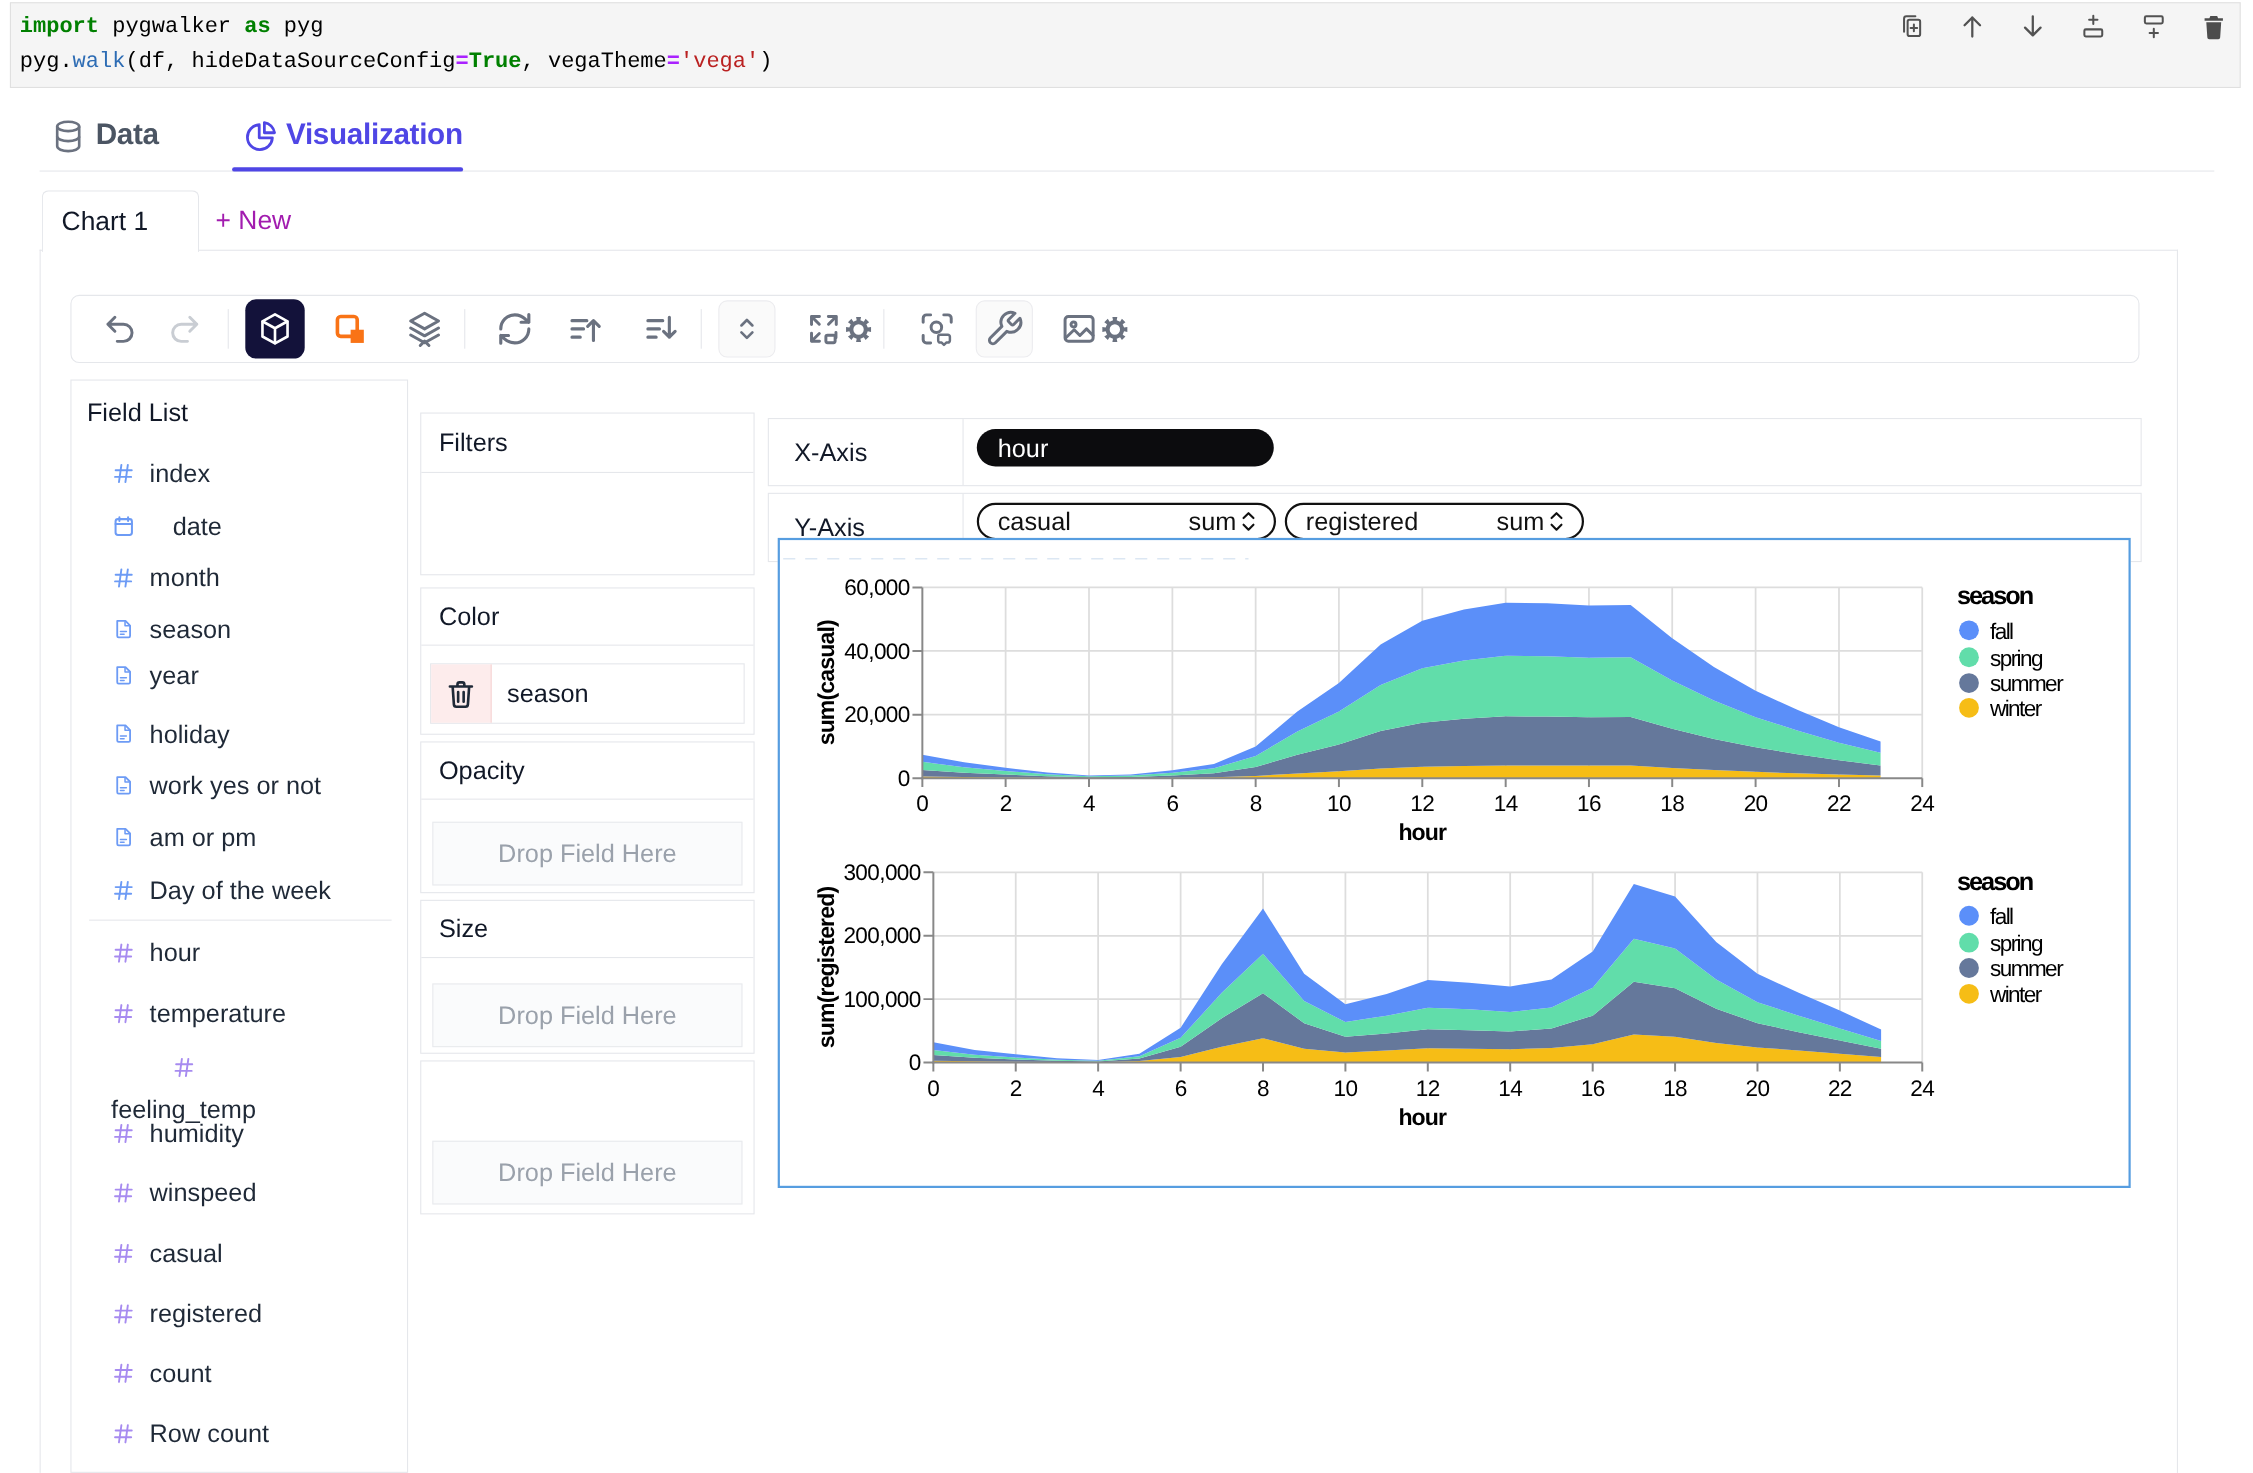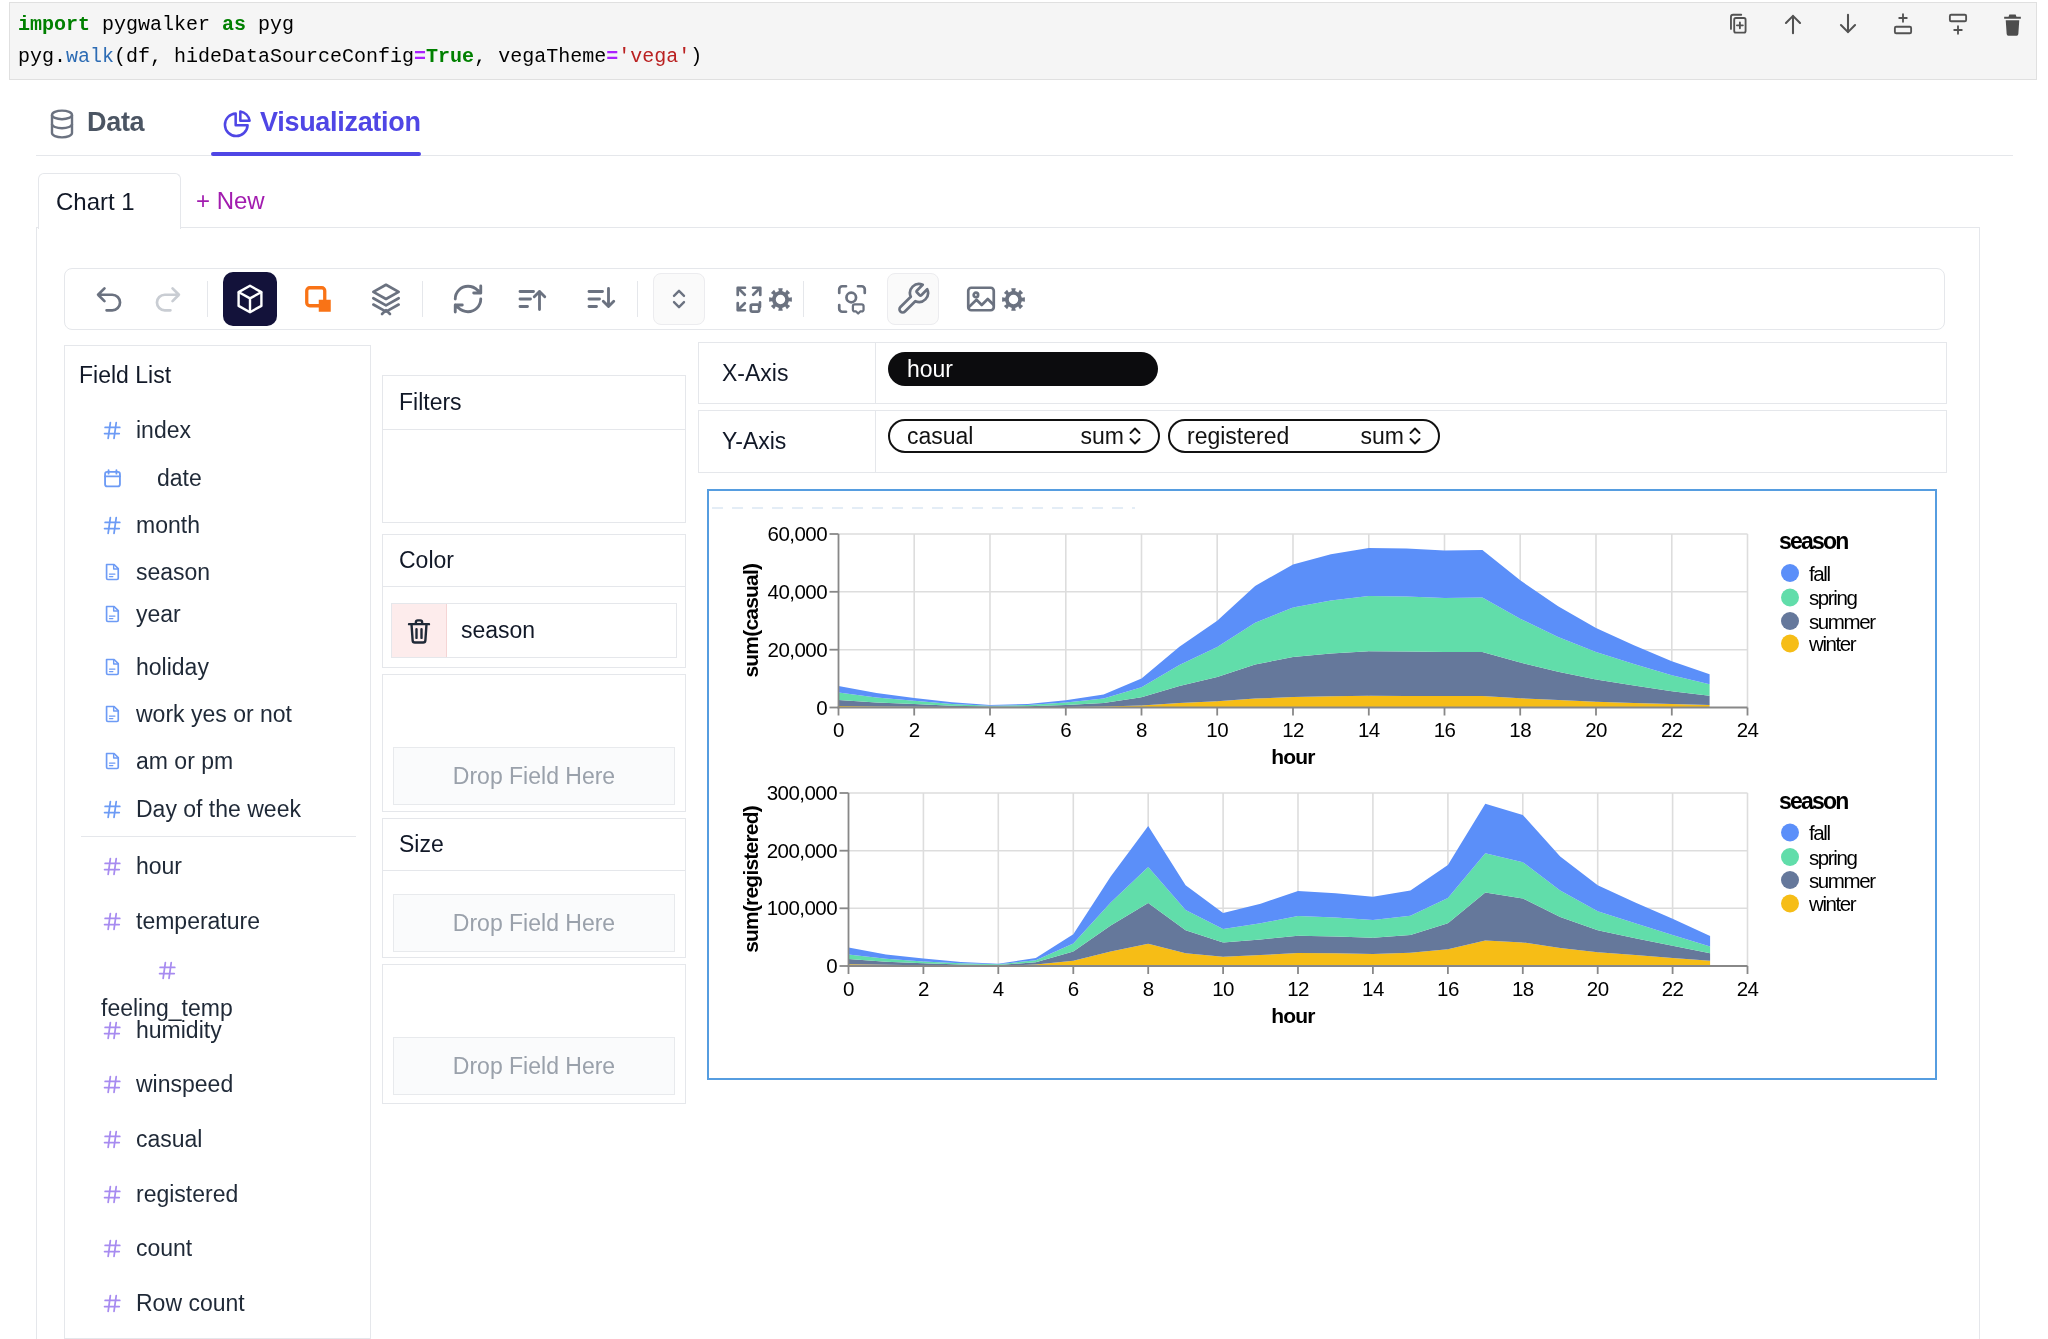--- a/index.html
+++ b/index.html
@@ -30,21 +30,21 @@
 .tbtn.dark { background:#13123a; width:54px; height:54px; border-radius:10px; }
 
 .panel { border:1px solid #e5e7eb; background:#fff; }
 .ptitle { font-size:23px; color:#111827; padding:16px 0 12px 16px; }
 #fieldlist { left:64px; top:345px; width:307px; height:994px; }
 .frow { position:absolute; left:36px; font-size:23px; color:#1f2937; display:flex; align-items:center; gap:13px; }
 #fdivider { position:absolute; left:16px; top:490px; width:275px; height:1px; background:#e5e7eb; }
 .mpanel { position:absolute; left:382px; width:304px; border:1px solid #e5e7eb; background:#fff;margin-top:28px; }
 .dropbox { position:absolute; left:10px; right:10px; background:#fafbfc; border:1px solid #e8eaed; color:#9aa1ab; font-size:23px; display:flex; align-items:center; justify-content:center; }
 
-.axrow { border:1px solid #e5e7eb; background:#fff; display:flex; align-items:center; }
+.axrow { border:1px solid #e5e7eb; background:#fff; display:flex; align-items:center;margin-top:38px; }
 .axlabel { width:177px; font-size:23px; color:#111827; padding-left:23px; align-self:stretch; display:flex; align-items:center; border-right:1px solid #e5e7eb; }
 .pill-dark { background:#0c0c0e; color:#fff; border-radius:17px; height:34px; width:270px; font-size:23px; display:flex; align-items:center; padding-left:19px; }
 .pill { background:#fff; border:2px solid #111; border-radius:17px; height:34px; width:272px; font-size:23px; color:#111; display:flex; align-items:center; padding:0 14px 0 17px; margin-right:8px; }
 
 #chartbox { left:707px; top:489px; width:1230px; height:591px; border:2px solid #569de0; background:#fff; }
 text { font-family:"Liberation Sans",sans-serif; }
 </style>
 </head>
 <body>
 
@@ -375,20 +375,21 @@
       <div style="width:55px;background:#fdecec;border-right:1px solid #f5d5d5;display:flex;align-items:center;justify-content:center;">
         <svg width="30" height="30" viewBox="0 0 24 24" fill="none" stroke="#1f2937" stroke-width="1.9" stroke-linecap="round" stroke-linejoin="round">
           <path d="M4 6.5h16M9.5 6.5V5a1.5 1.5 0 0 1 1.5-1.5h2A1.5 1.5 0 0 1 14.5 5v1.5M6 6.5l.9 13a1.8 1.8 0 0 0 1.8 1.7h6.6a1.8 1.8 0 0 0 1.8-1.7l.9-13"></path>
           <path d="M10 10.5v7M14 10.5v7"></path>
         </svg>
       </div>
       <div style="flex:1;display:flex;align-items:center;padding-left:14px;font-size:23px;color:#111827;">season</div>
     </div>
   </div>
 <div class="mpanel" style="top:646px;height:138px;">
+    <div style="border-bottom:1px solid #e5e7eb;height:52px;display:flex;align-items:center;padding-left:16px;font-size:23px;color:#111827;">Opacity</div>
     <div class="dropbox" style="top:72px;height:58px;">Drop Field Here</div>
   </div>
 <div class="mpanel" style="top:790px;height:140px;">
     <div style="border-bottom:1px solid #e5e7eb;height:52px;display:flex;align-items:center;padding-left:16px;font-size:23px;color:#111827;">Size</div>
     <div class="dropbox" style="top:75px;height:58px;">Drop Field Here</div>
   </div>
 <div class="mpanel" style="top:936px;height:140px;">
     <div class="dropbox" style="top:72px;height:58px;">Drop Field Here</div>
   </div>
 

